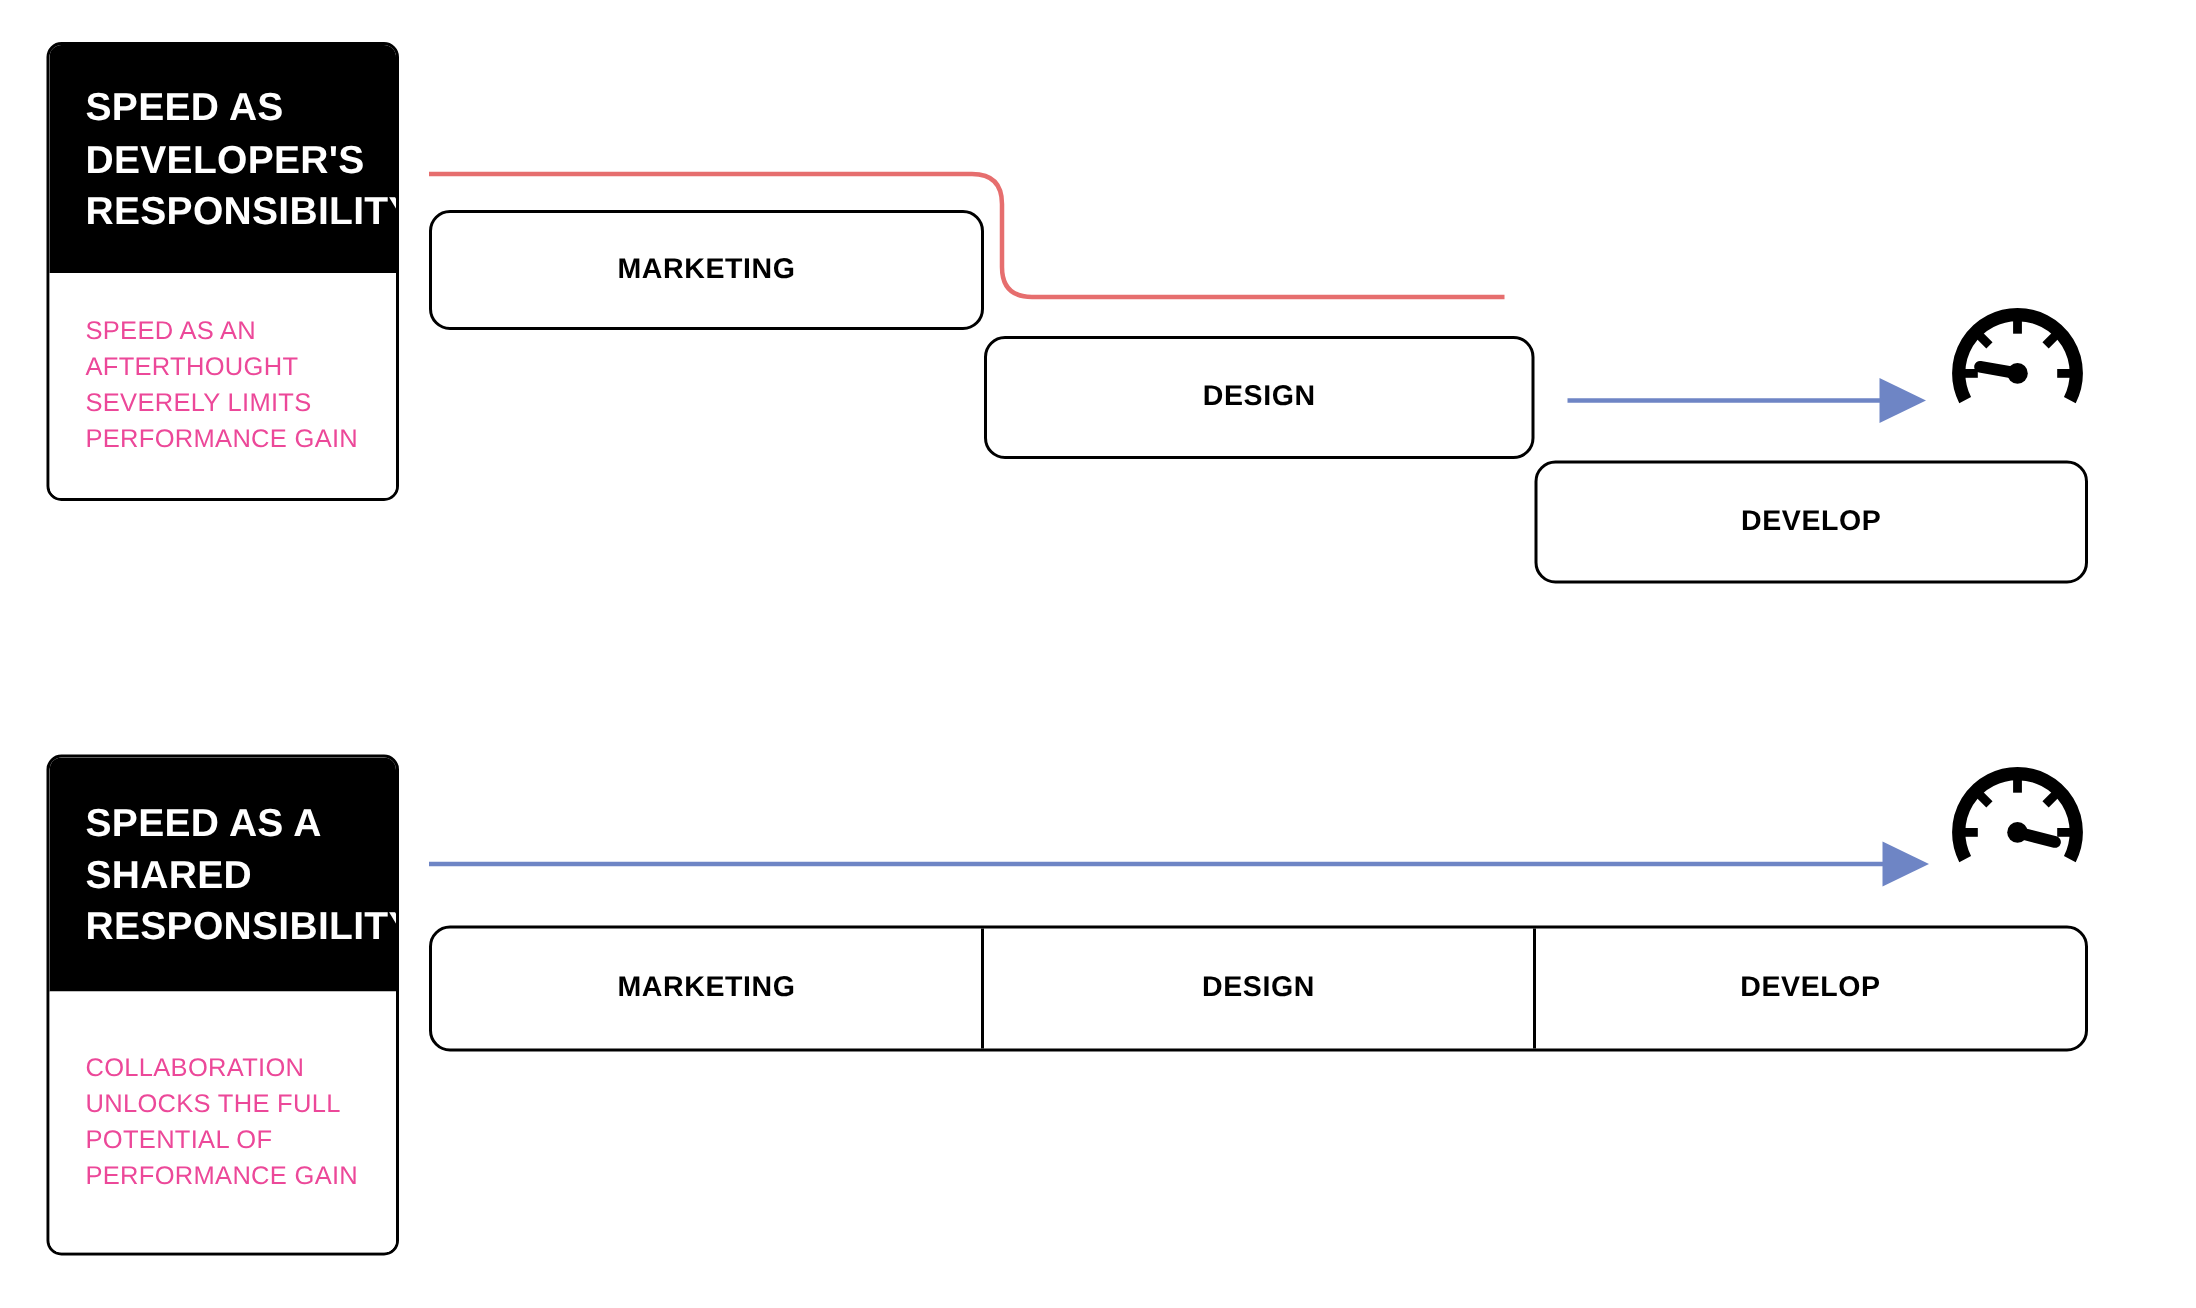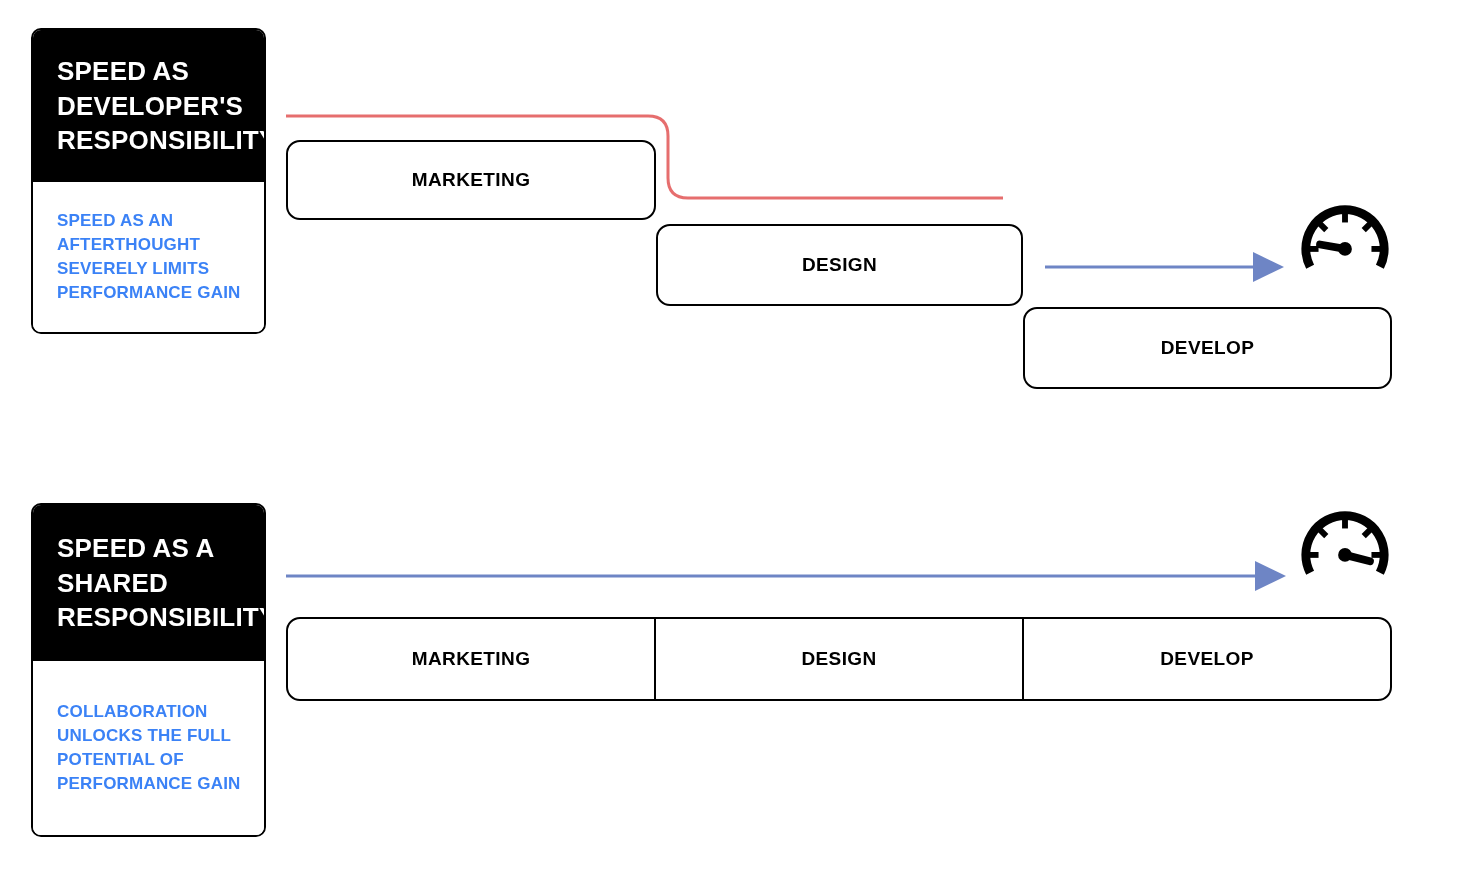--- a/index.html
+++ b/index.html
@@ -14,24 +14,24 @@
     display:flex;flex-direction:column;overflow:hidden;box-sizing:border-box;
   }
   .card-title{
     background:#000;color:#fff;flex:none;
     display:flex;align-items:center;
     padding:0 10px 0 24px;
     font-weight:bold;font-size:26px;line-height:1.33;letter-spacing:0.2px;
     white-space:pre-line;
   }
   .card-desc{
-    background:#fff;color:#3b82f6;flex:1;
+    background:#fff;color:#ec4899;flex:1;
     display:flex;align-items:center;
     padding:0 10px 0 24px;
-    font-weight:bold;font-size:17px;line-height:1.4;letter-spacing:0.2px;
+    font-weight:normal;font-size:17px;line-height:1.4;letter-spacing:0.2px;
     white-space:pre-line;
   }
   
   .stage-box{
     position:absolute;background:#fff;border:2px solid #000;border-radius:14px;
     display:flex;align-items:center;justify-content:center;
     font-weight:bold;font-size:19px;letter-spacing:0.4px;box-sizing:border-box;
   }
   .stage-row{
     position:absolute;background:#fff;border:2px solid #000;border-radius:14px;

